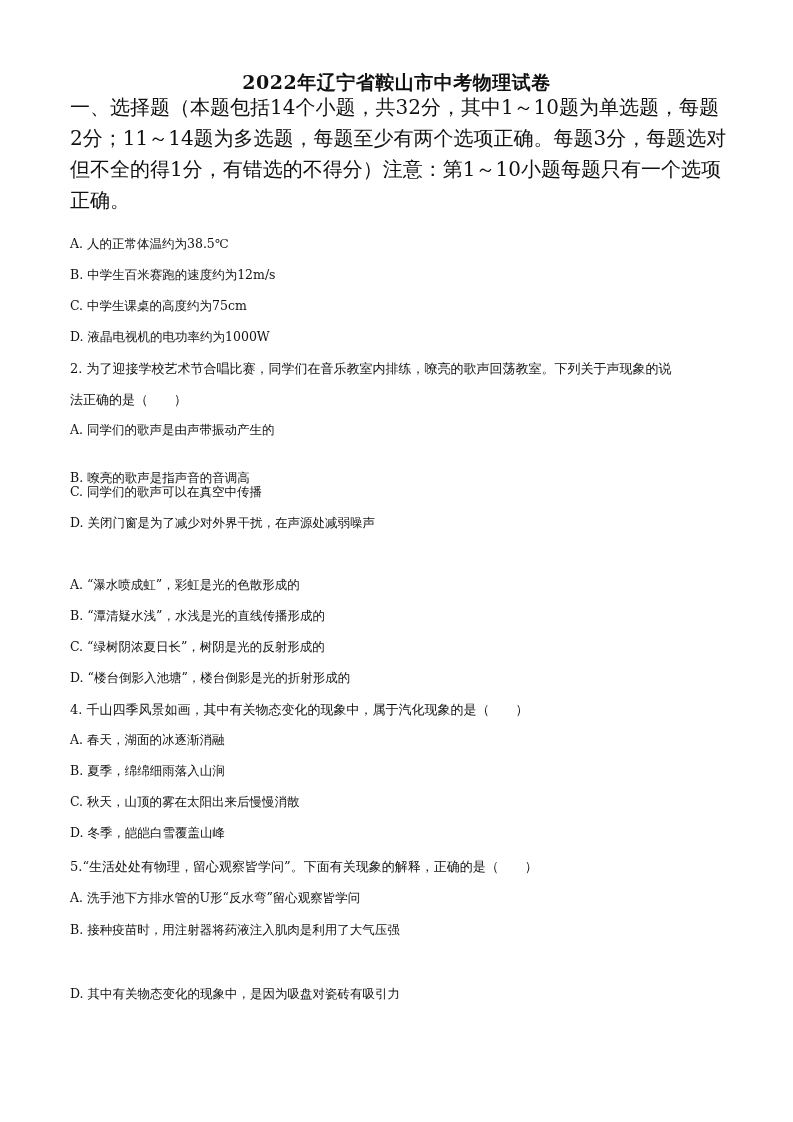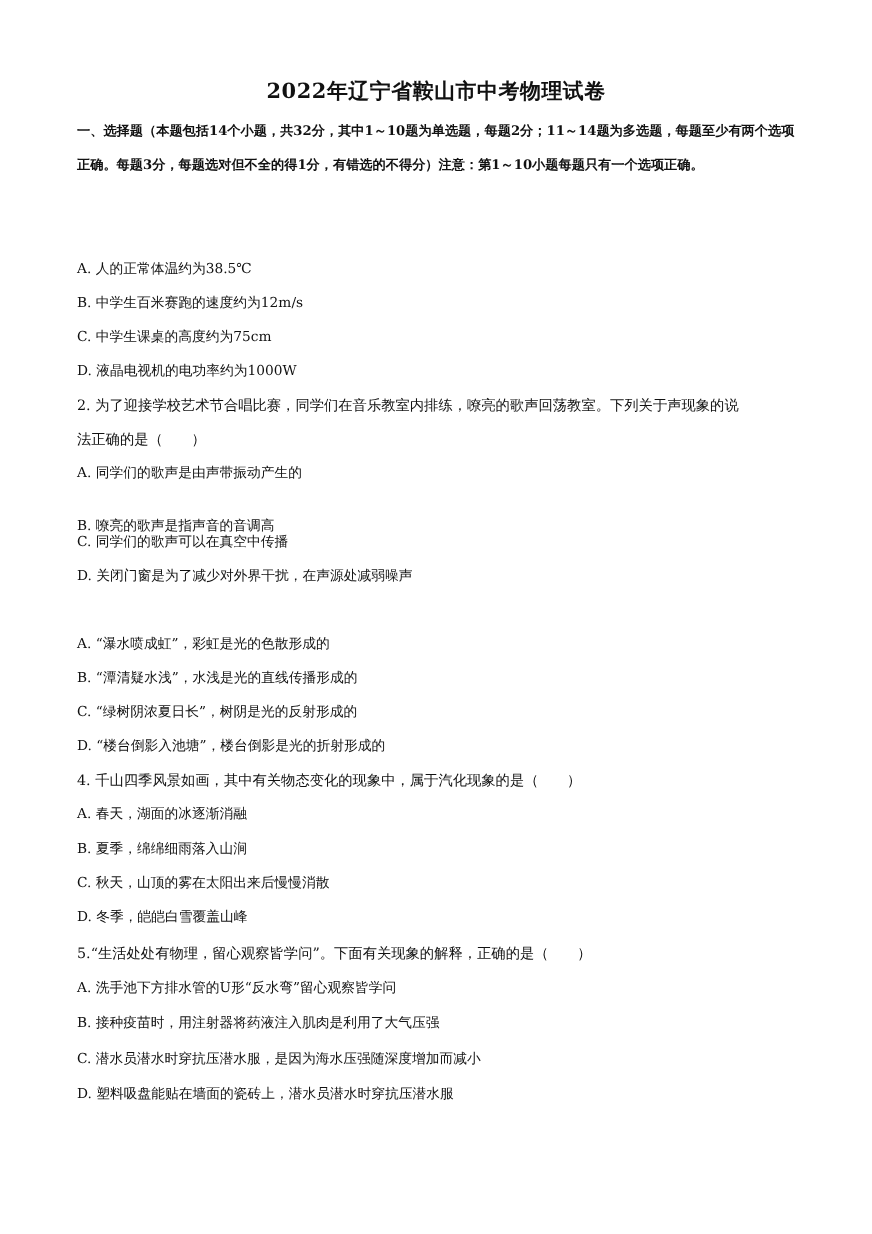--- a/index.html
+++ b/index.html
@@ -1,22 +1,22 @@
 <!DOCTYPE html>
 <html><head>
 <meta charset="utf-8">
 <style>
   html, body { margin: 0; padding: 0; background: #ffffff; }
   body { width: 793px; height: 1122px; position: relative; overflow: hidden;
          font-family: "DejaVu Serif", "Liberation Serif", serif; color: #111; }
   .page { position: absolute; left: 0; top: 0; width: 793px; height: 1122px; }
   .title { position: absolute; left: 0; width: 793px; top: 70px; text-align: center;
            font-weight: bold; font-size: 19px; letter-spacing: 0.5px; }
-  .section { position: absolute; left: 70px; width: 660px; top: 104px;
-             font-weight: bold; font-size: 12px; line-height: 31px; }
+  .section { position: absolute; left: 70px; width: 660px; top: 92px;
+             font-weight: normal; font-size: 20px; line-height: 31px; }
   .line { position: absolute; left: 70px; font-size: 13px; white-space: nowrap; }
   .opt { font-size: 12.5px; }
 </style>
 </head>
 <body>
 
 <div class="page">
   <div class="title">2022年辽宁省鞍山市中考物理试卷</div>
   <div class="section">一、选择题（本题包括14个小题，共32分，其中1～10题为单选题，每题2分；11～14题为多选题，每题至少有两个选项正确。每题3分，每题选对但不全的得1分，有错选的不得分）注意：第1～10小题每题只有一个选项正确。</div>
 
@@ -39,15 +39,14 @@
 
   <div class="line" style="top:701px">4. 千山四季风景如画，其中有关物态变化的现象中，属于汽化现象的是（　　）</div>
   <div class="line opt" style="top:732px">A. 春天，湖面的冰逐渐消融</div>
   <div class="line opt" style="top:763px">B. 夏季，绵绵细雨落入山涧</div>
   <div class="line opt" style="top:794px">C. 秋天，山顶的雾在太阳出来后慢慢消散</div>
   <div class="line opt" style="top:825px">D. 冬季，皑皑白雪覆盖山峰</div>
 
   <div class="line" style="top:858px">5.“生活处处有物理，留心观察皆学问”。下面有关现象的解释，正确的是（　　）</div>
   <div class="line opt" style="top:890px">A. 洗手池下方排水管的U形“反水弯”留心观察皆学问</div>
   <div class="line opt" style="top:922px">B. 接种疫苗时，用注射器将药液注入肌肉是利用了大气压强</div>
-  <div class="line opt" style="top:954px">C. 潜水员潜水时穿抗压潜水服，是因为海水压强随深度增加而减小</div>
-  <div class="line opt" style="top:986px">D. 塑料吸盘能贴在墙面的瓷砖上，潜水员潜水时穿抗压潜水服</div>
+  <div class="line opt" style="top:986px">D. 其中有关物态变化的现象中，是因为吸盘对瓷砖有吸引力</div>
 </div>
 
 </body></html>

